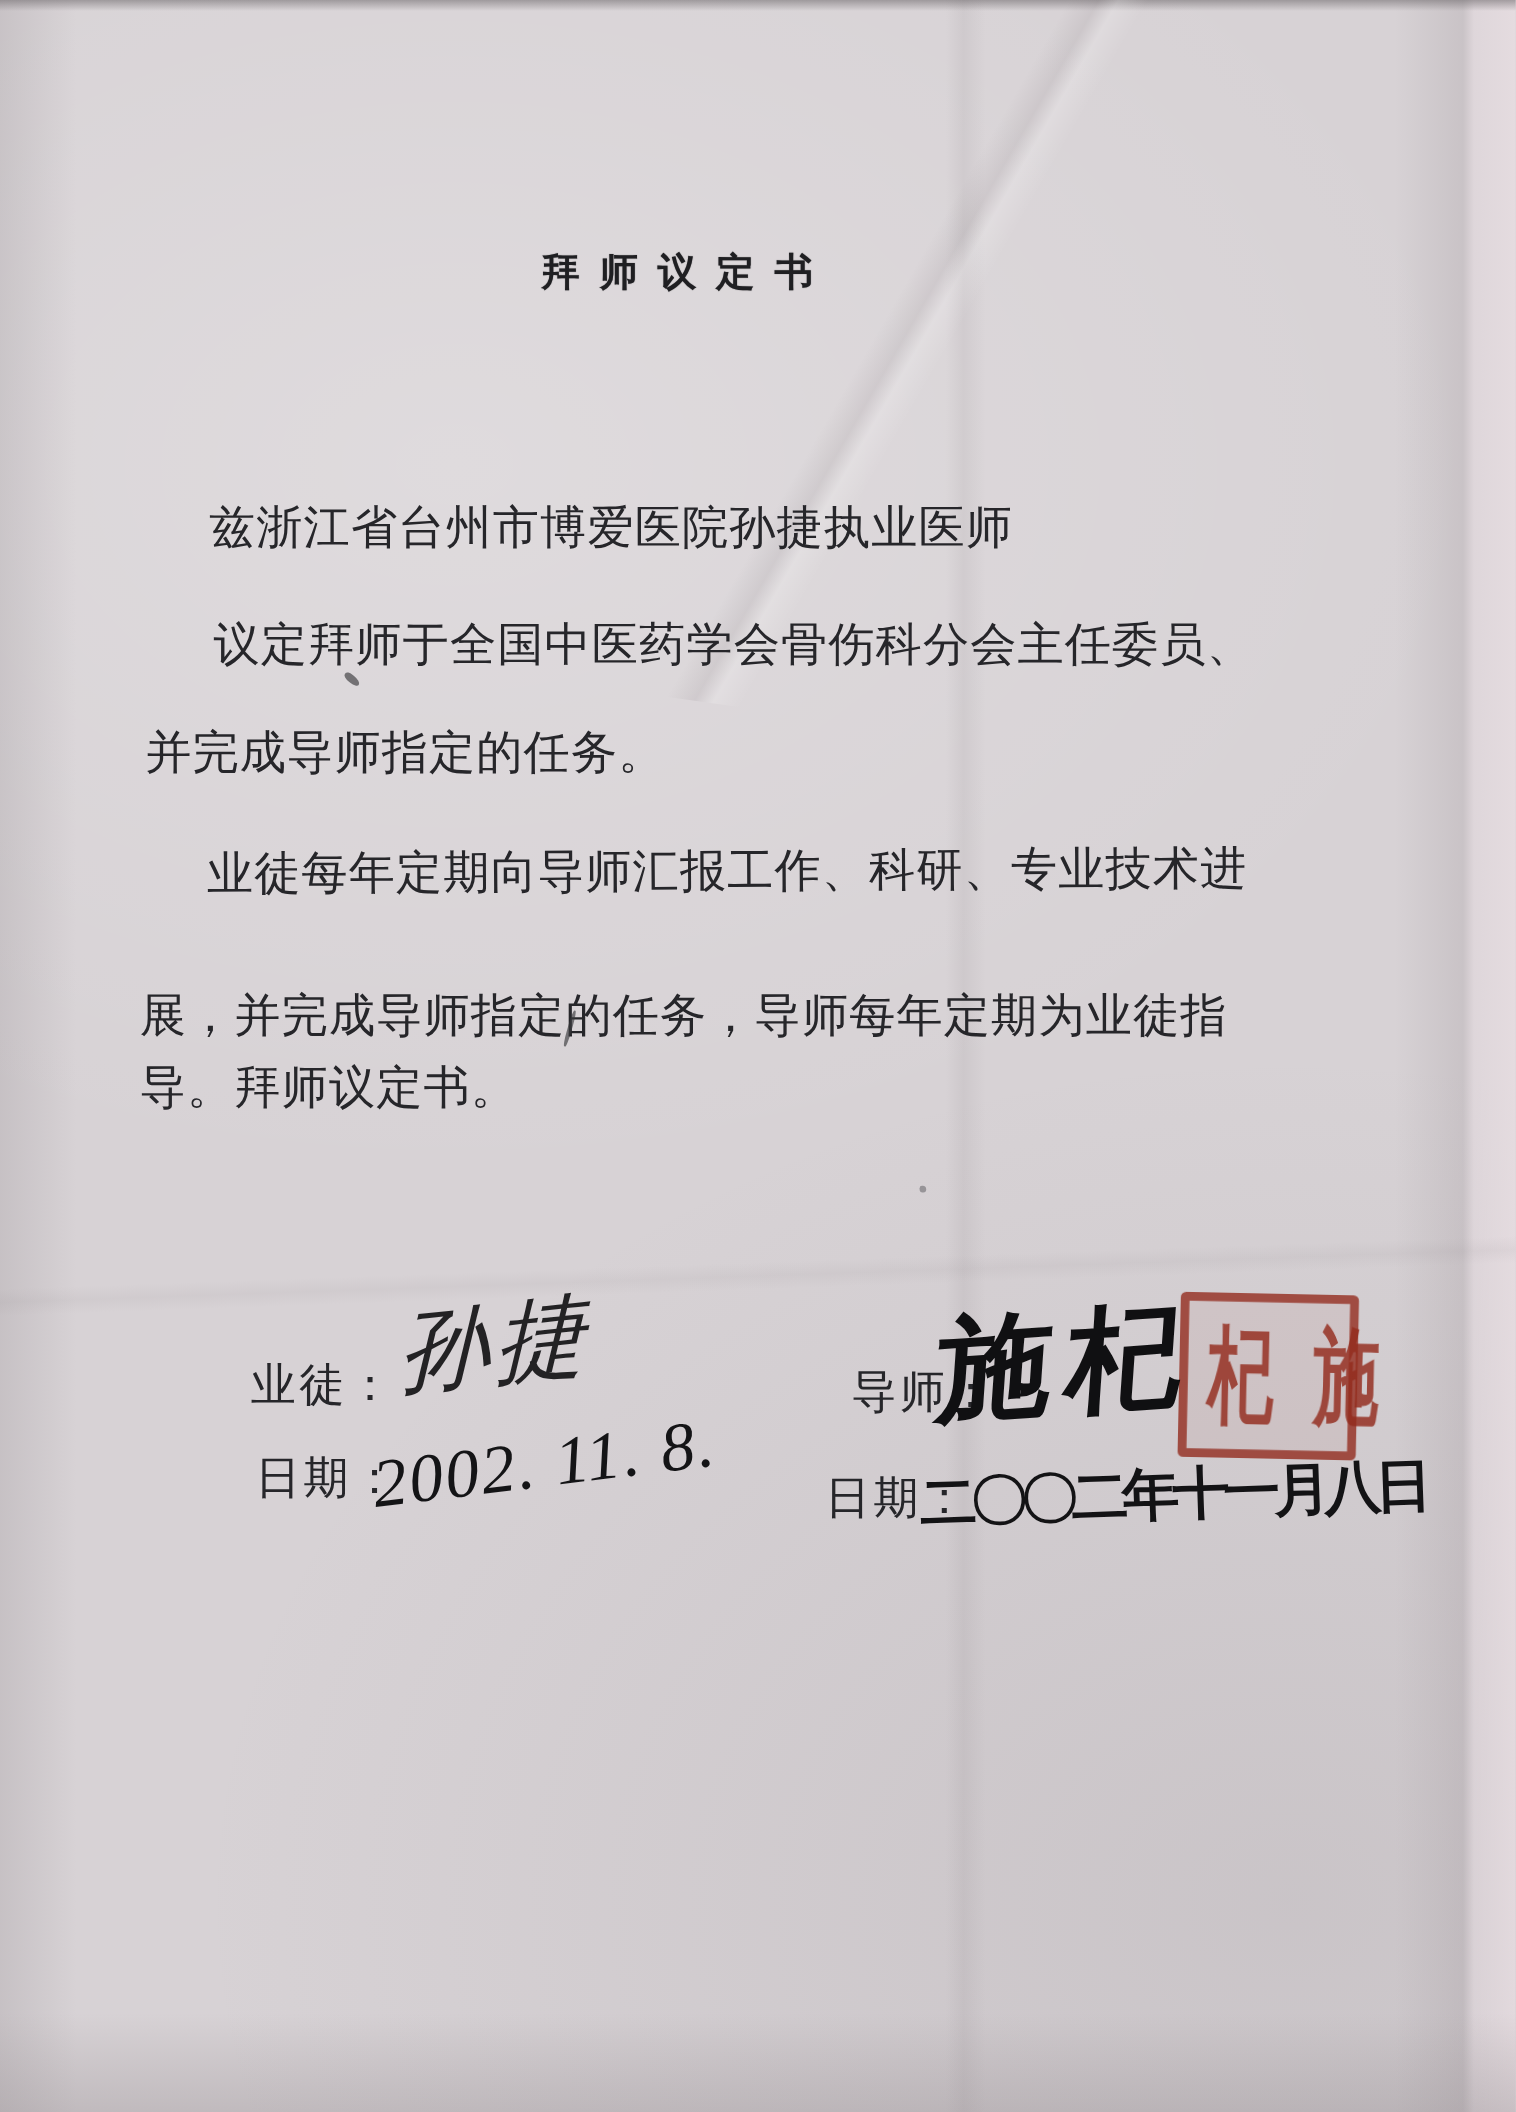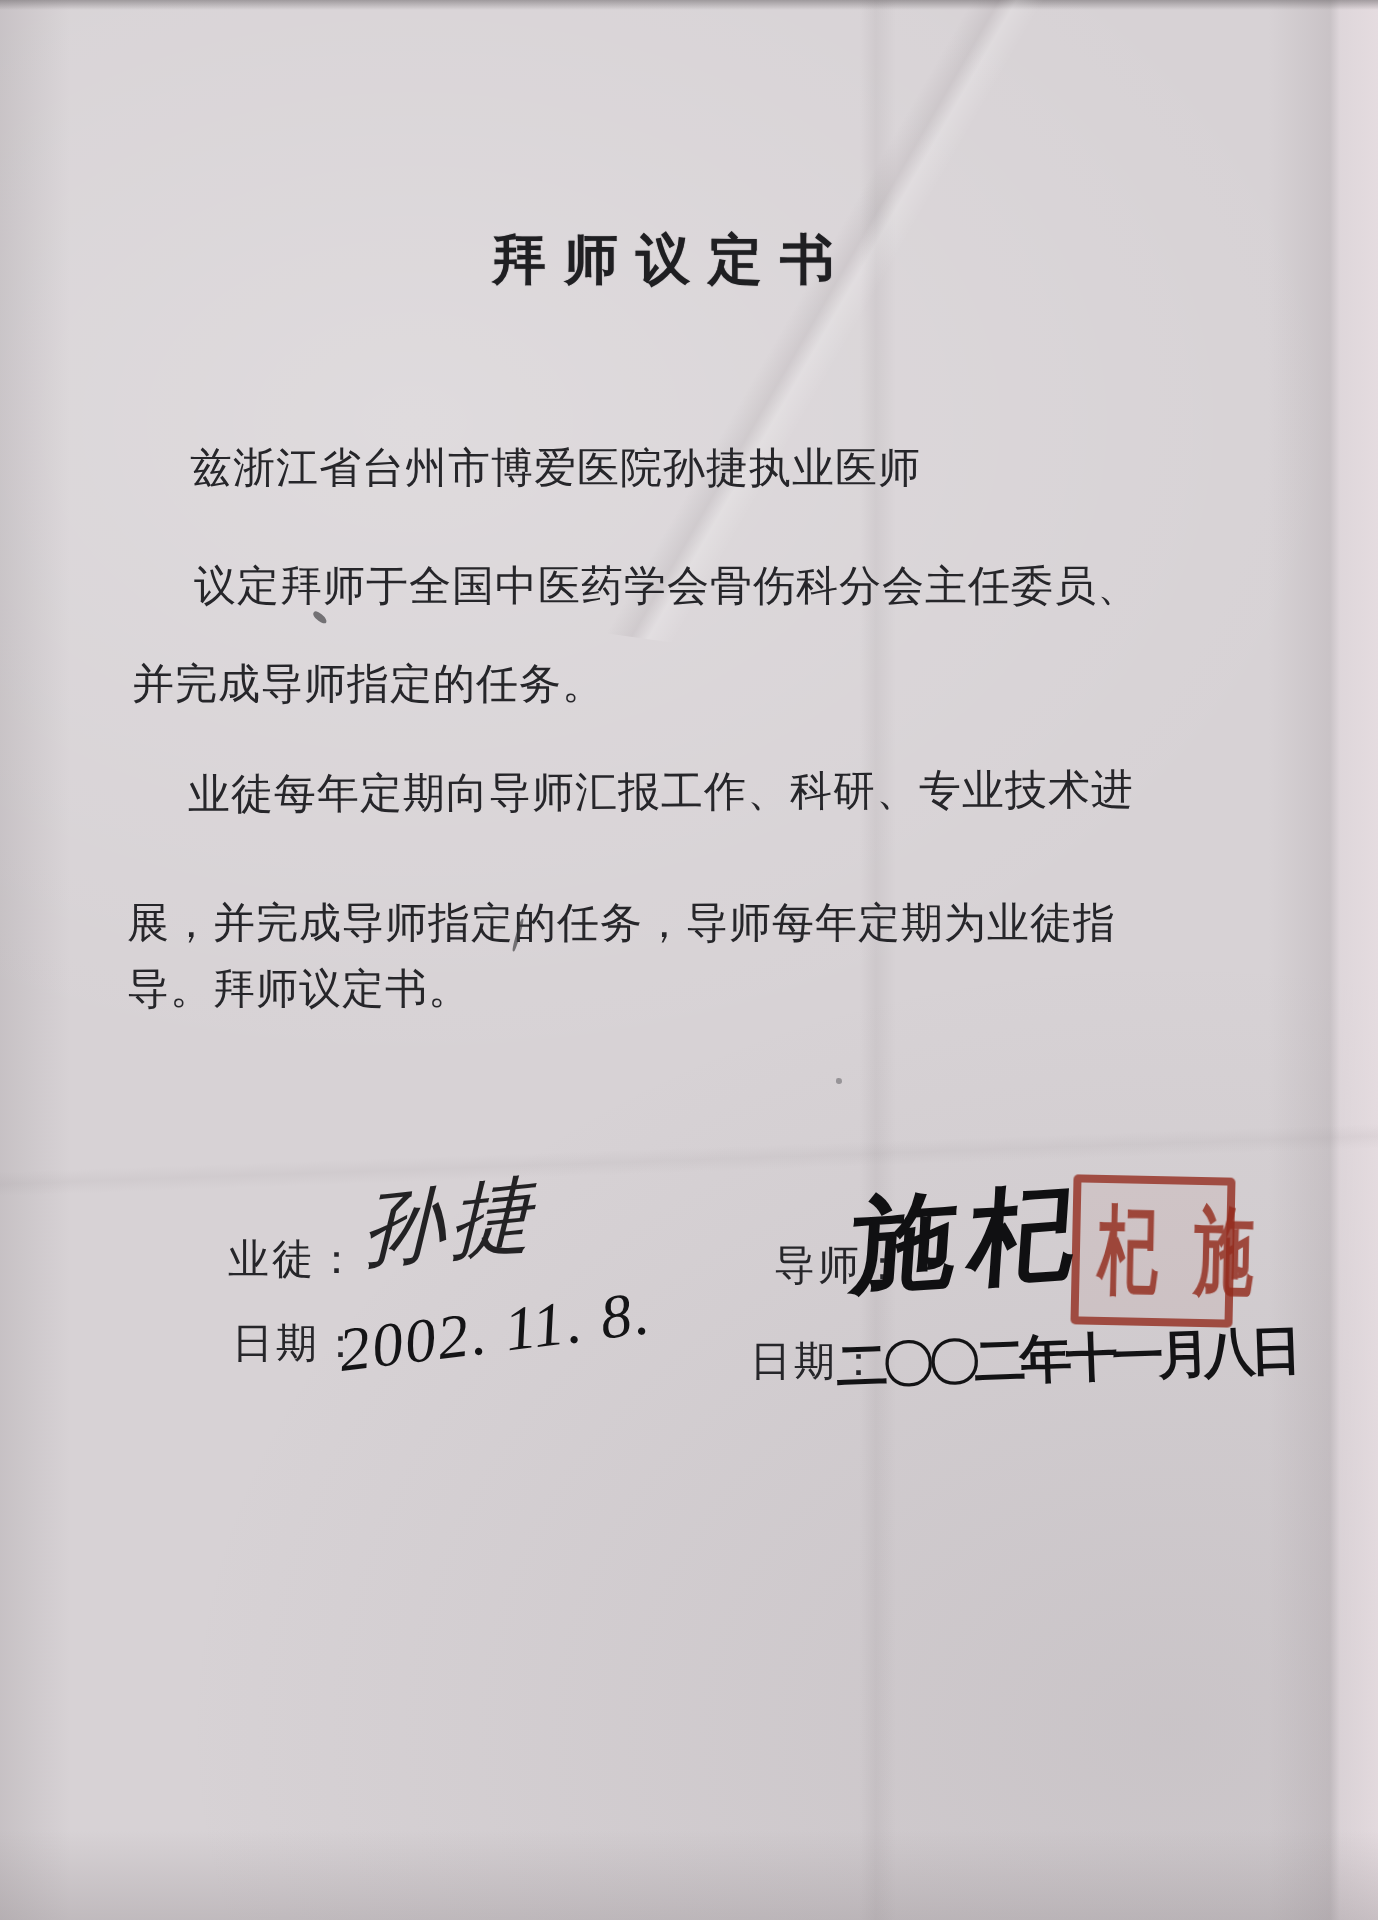--- a/index.html
+++ b/index.html
@@ -38,26 +38,26 @@
   .crease-low {
     position: absolute; left: 0; top: 1030px; width: 1378px; height: 260px;
     background: linear-gradient(178deg, rgba(0,0,0,0) 46%, rgba(130,122,126,.08) 50%, rgba(0,0,0,0) 54%);
     pointer-events: none;
   }
 
   
   .printed { position: absolute; color: #26262a; white-space: nowrap; }
   .doc-title {
     left: 492px; top: 224px;
-    font-size: 54px; font-weight: 700; letter-spacing: 18px;
+    font-size: 35px; font-weight: 700; letter-spacing: 18px;
     color: #1f1f22;
     text-shadow: 0 0 1px rgba(31,31,34,.6);
   }
   .line { font-size: 42px; letter-spacing: 1px; }
-  .line-1 { left: 190px; top: 440px; }
+  .line-1 { left: 190px; top: 452px; }
   .line-2 { left: 194px; top: 558px; text-align: center; }
   .line-3 { left: 132px; top: 656px; }
   .line-4 { left: 188px; top: 764px; transform: rotate(-0.3deg); }
   .line-5 { left: 127px; top: 863px; margin-top: 32px; }
   .line-6 { left: 127px; top: 961px; }
 
   .sig-label { position: absolute; font-size: 41px; color: #26262a; letter-spacing: 3px; white-space: nowrap; }
   .lbl-apprentice { left: 228px; top: 1232px; }
   .lbl-apprentice-date { left: 232px; top: 1316px; }
   .lbl-mentor { left: 774px; top: 1238px; }

